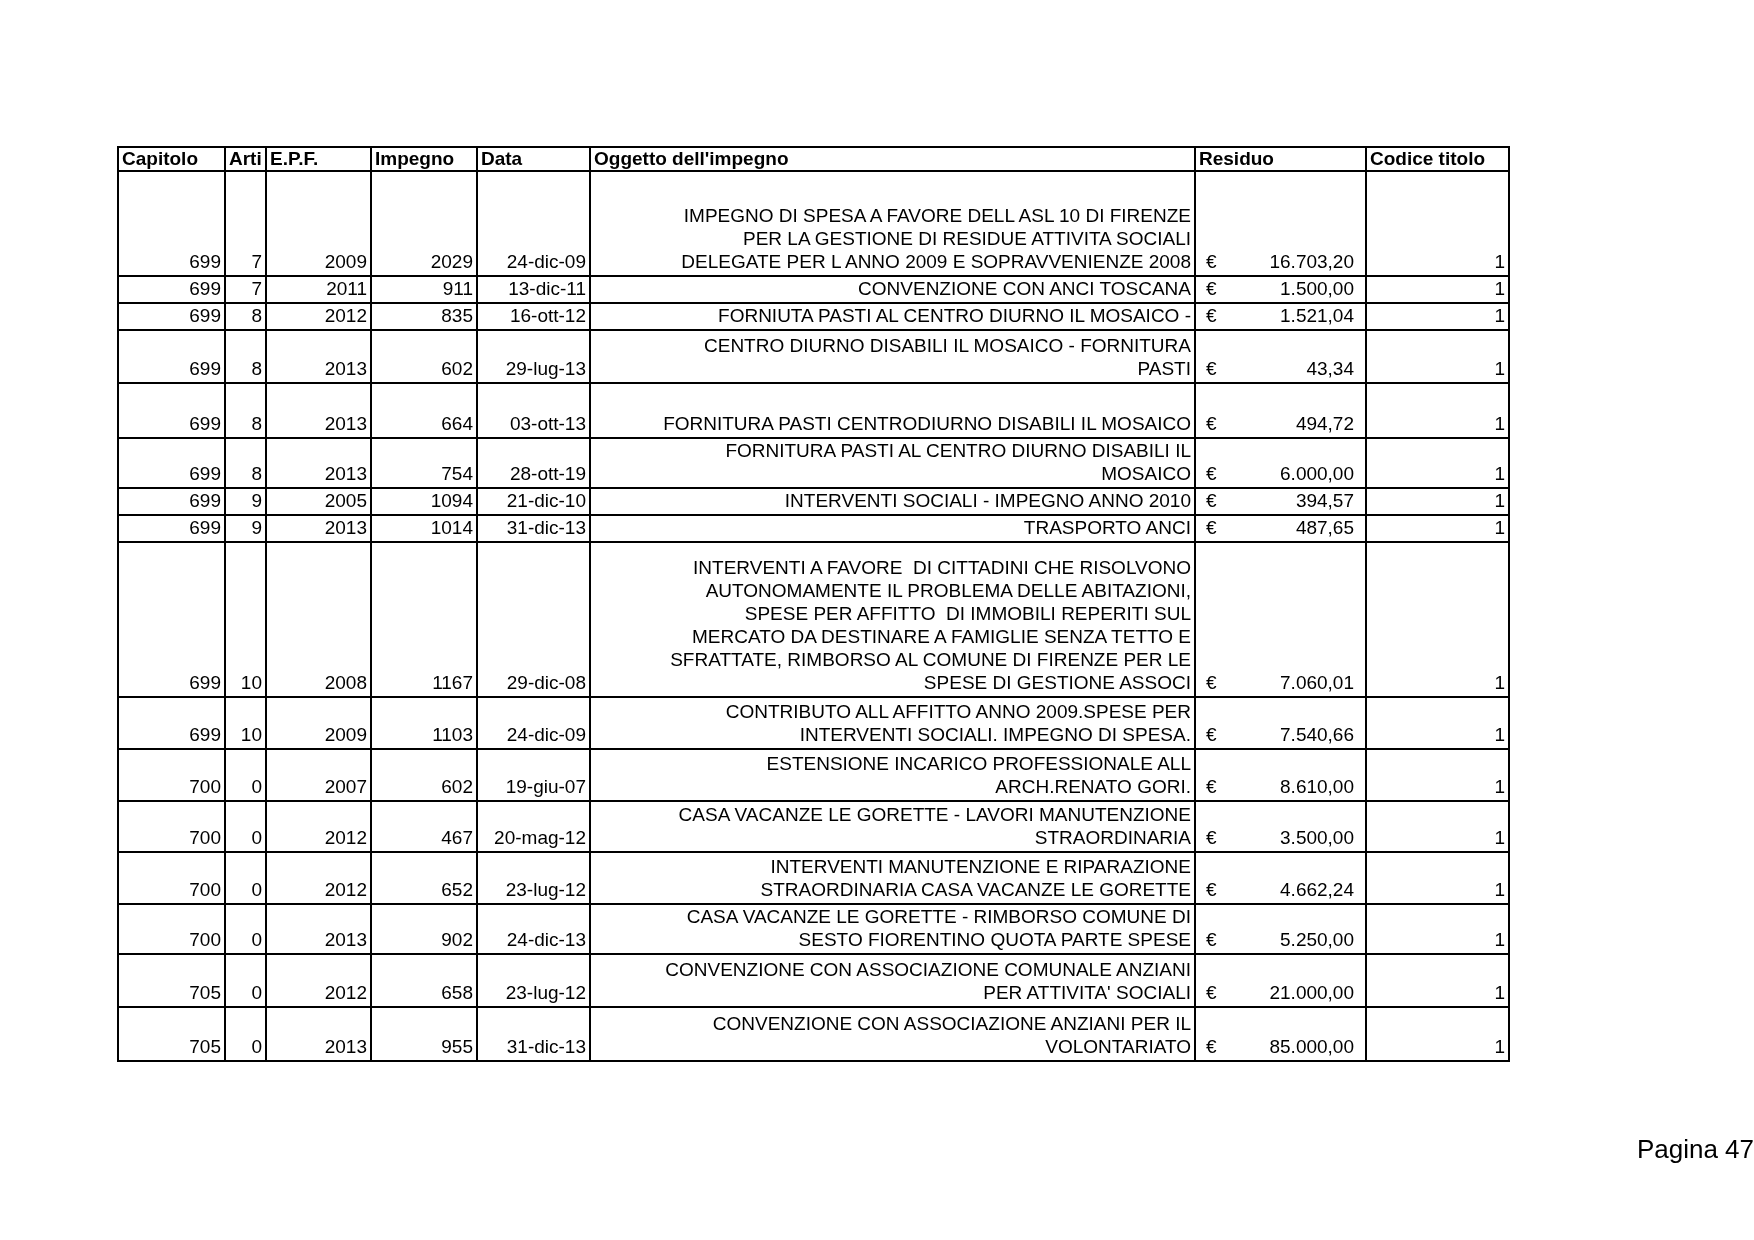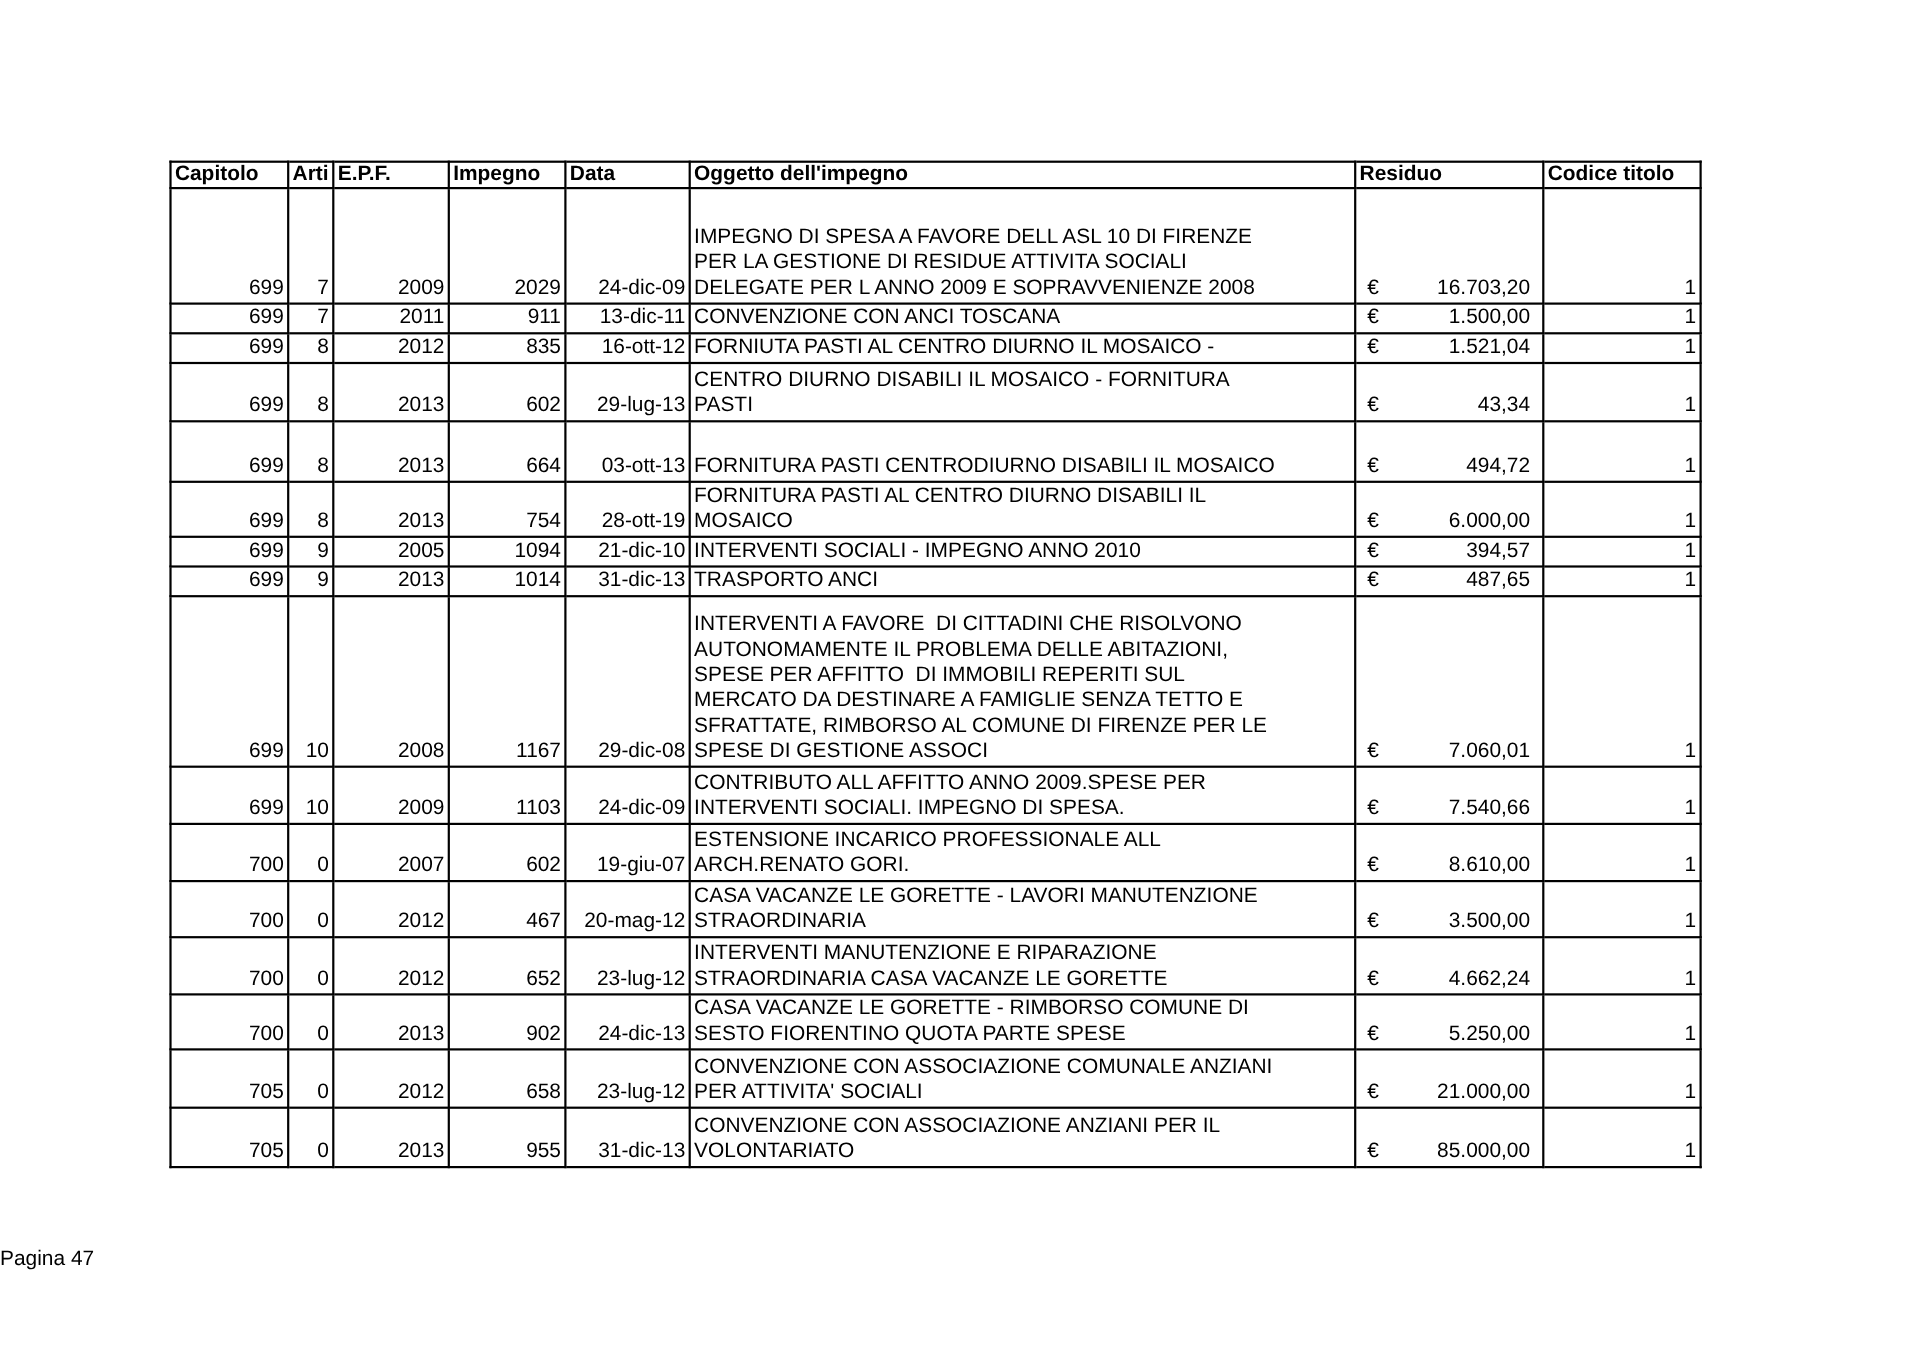--- a/index.html
+++ b/index.html
@@ -12,61 +12,60 @@
     color: #000;
     overflow: hidden;
   }
   table.impegni {
     position: absolute;
     left: 117px;
     top: 146px;
     border-collapse: collapse;
     table-layout: fixed;
     font-size: 19px;
-    margin-left: 37px;
   }
   table.impegni th, table.impegni td {
     border: 2px solid #000;
     overflow: hidden;
     padding: 0 3px 2px 3px;
   }
   table.impegni th {
     font-weight: bold;
     text-align: left;
     vertical-align: middle;
     white-space: nowrap;
     height: 22px;
     padding-bottom: 0;
   }
   table.impegni td {
     vertical-align: bottom;
     line-height: 23px;
   }
   td.num { text-align: right; white-space: nowrap; }
   td.oggetto {
-    text-align: left;
+    text-align: right;
     white-space: pre-wrap;
     line-height: 25px;
     padding-left: 4px;
   }
   td.residuo { padding: 0 0 2px 0; }
   .residuo-inner {
     display: flex;
     justify-content: space-between;
     padding: 0 8px 0 7px;
   }
   th.h-residuo { padding-left: 7px; }
   td.codice { padding-right: 6px; }
   .footer {
     position: absolute;
     top: 1134px;
     left: 0;
     width: 1754px;
-    text-align: left;
-    font-size: 19px;
+    text-align: right;
+    font-size: 26px;
   }
 </style>
 </head>
 <body>
 
 <div class="page">
 
   <table class="impegni">
     <colgroup>
       <col style="width:107px">

